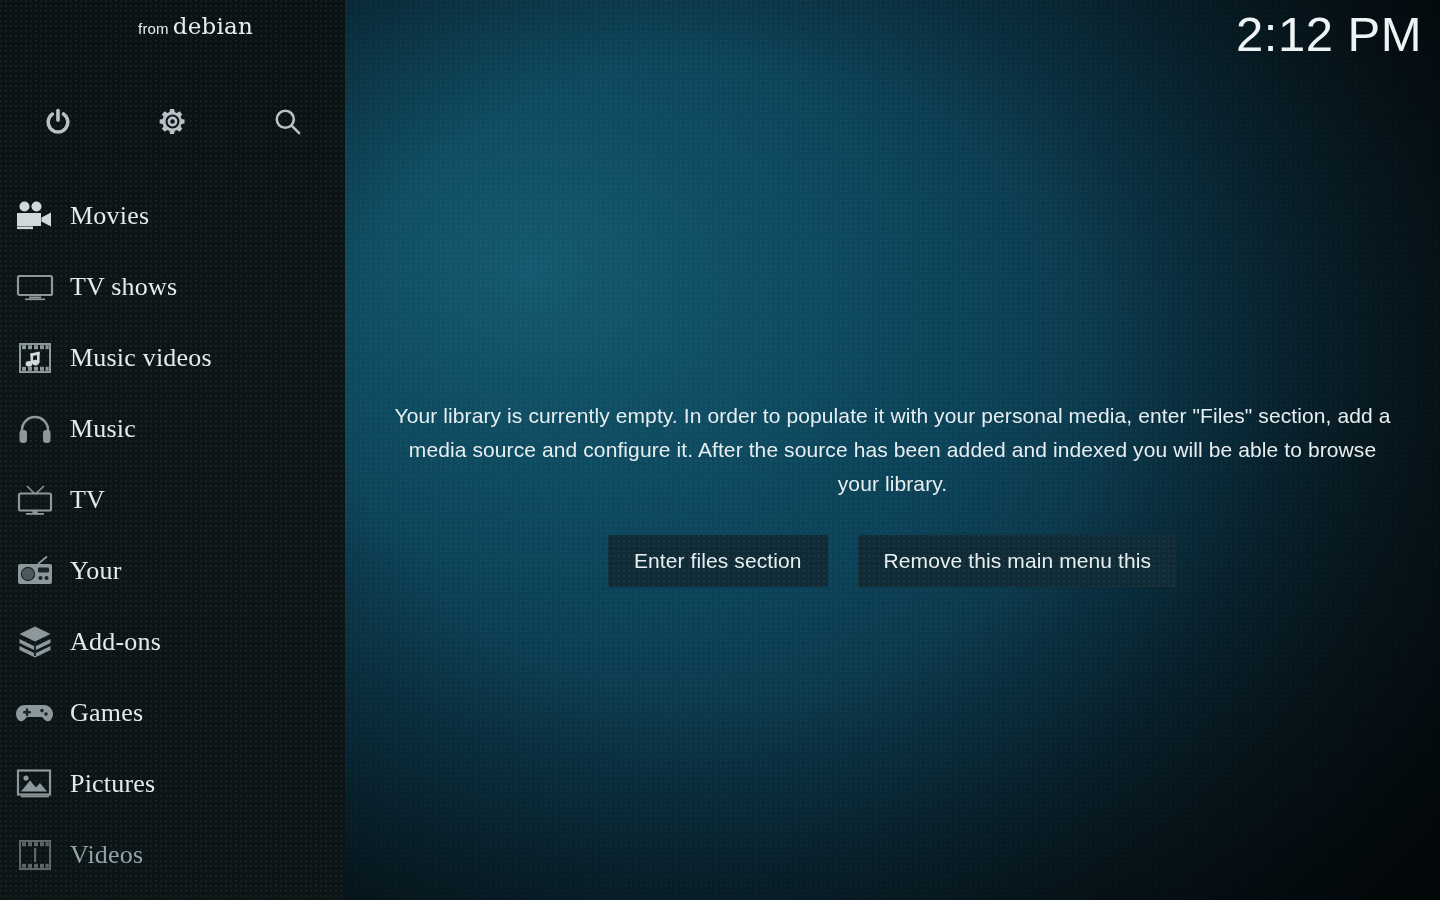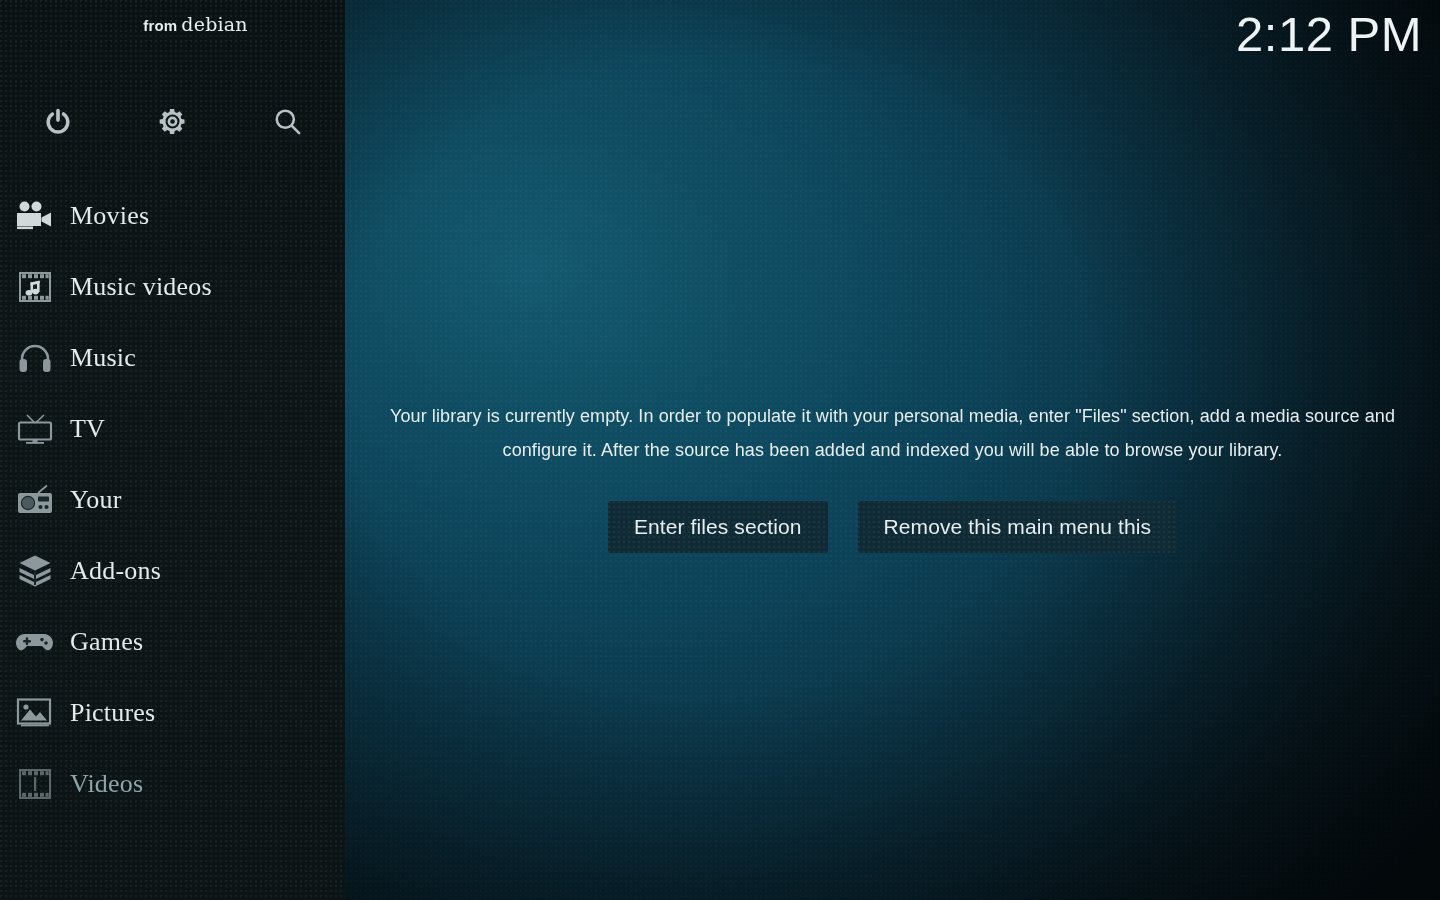--- a/index.html
+++ b/index.html
@@ -92,27 +92,27 @@
     font-family: "Liberation Sans", sans-serif;
   }
   .logo-sub {
     text-align: center;
     margin-top: -1px;
     padding-left: 46px;
     white-space: nowrap;
   }
   .logo-sub .from {
     font-size: 15px;
-    font-weight: bold;
+    font-weight: normal;
     color: #e9eef0;
     letter-spacing: 0.2px;
     font-family: "Liberation Sans", sans-serif;
   }
   .logo-sub .debian {
-    font-size: 19px;
+    font-size: 23px;
     color: #e9eef0;
     letter-spacing: 0.2px;
     font-family: "DejaVu Serif", serif;
     margin-left: 4px;
   }
 
   
   .iconbar {
     position: absolute;
     left: 0; top: 98px;
@@ -181,21 +181,21 @@
     z-index: 4;
     display: flex;
     flex-direction: column;
     align-items: center;
     justify-content: flex-start;
   }
   .empty-msg {
     margin-top: 399px;
     width: 1010px;
     text-align: center;
-    font-size: 18px;
+    font-size: 21px;
     line-height: 34px;
     color: #e7eef0;
     letter-spacing: 0.1px;
   }
   .btn-row {
     margin-top: 34px;
     display: flex;
     gap: 30px;
     align-items: center;
   }
@@ -289,20 +289,30 @@
               <circle cx="8.5" cy="5.5" r="5" fill="#d2d9db"></circle>
               <circle cx="20.5" cy="5.5" r="5" fill="#d2d9db"></circle>
               <path d="M1 12 h24 v13 h-24 z" fill="#d2d9db"></path>
               <path d="M25.5 16.5 L35 11.5 v14 l-9.5 -5 z" fill="#d2d9db"></path>
               <rect x="1" y="25.5" width="16" height="2.6" fill="#d2d9db"></rect>
             </svg>
           </div>
           <div class="menu-label">Movies</div>
         </div>
 
+        <div class="menu-item">
+          <div class="menu-icon">
+            <svg width="38" height="30" viewBox="0 0 38 30">
+              <rect x="2" y="4" width="34" height="19" rx="1.5" fill="none" stroke="#8d989c" stroke-width="2.2"></rect>
+              <rect x="13" y="24.5" width="12" height="2" fill="#8d989c"></rect>
+              <rect x="9" y="26.5" width="20" height="1.6" fill="#8d989c"></rect>
+            </svg>
+          </div>
+          <div class="menu-label">TV shows</div>
+        </div>
 
         <div class="menu-item">
           <div class="menu-icon">
             <svg width="34" height="32" viewBox="0 0 34 32">
               <rect x="2" y="2" width="30" height="28" fill="none" stroke="#8d989c" stroke-width="2"></rect>
               <g fill="#8d989c">
                 <rect x="4" y="3.2" width="4" height="4"></rect>
                   <rect x="10" y="3.2" width="4" height="4"></rect>
                 <rect x="16" y="3.2" width="4" height="4"></rect>
                   <rect x="22" y="3.2" width="4" height="4"></rect>

